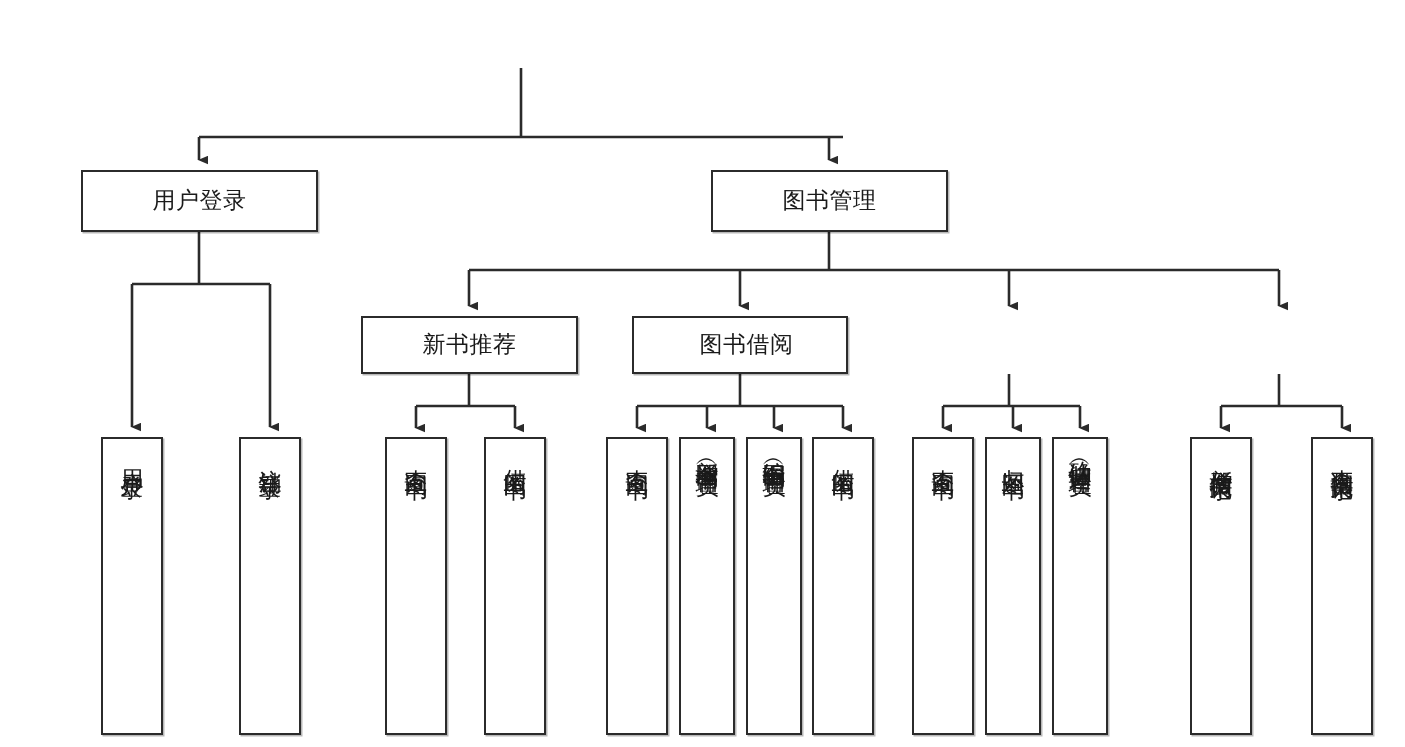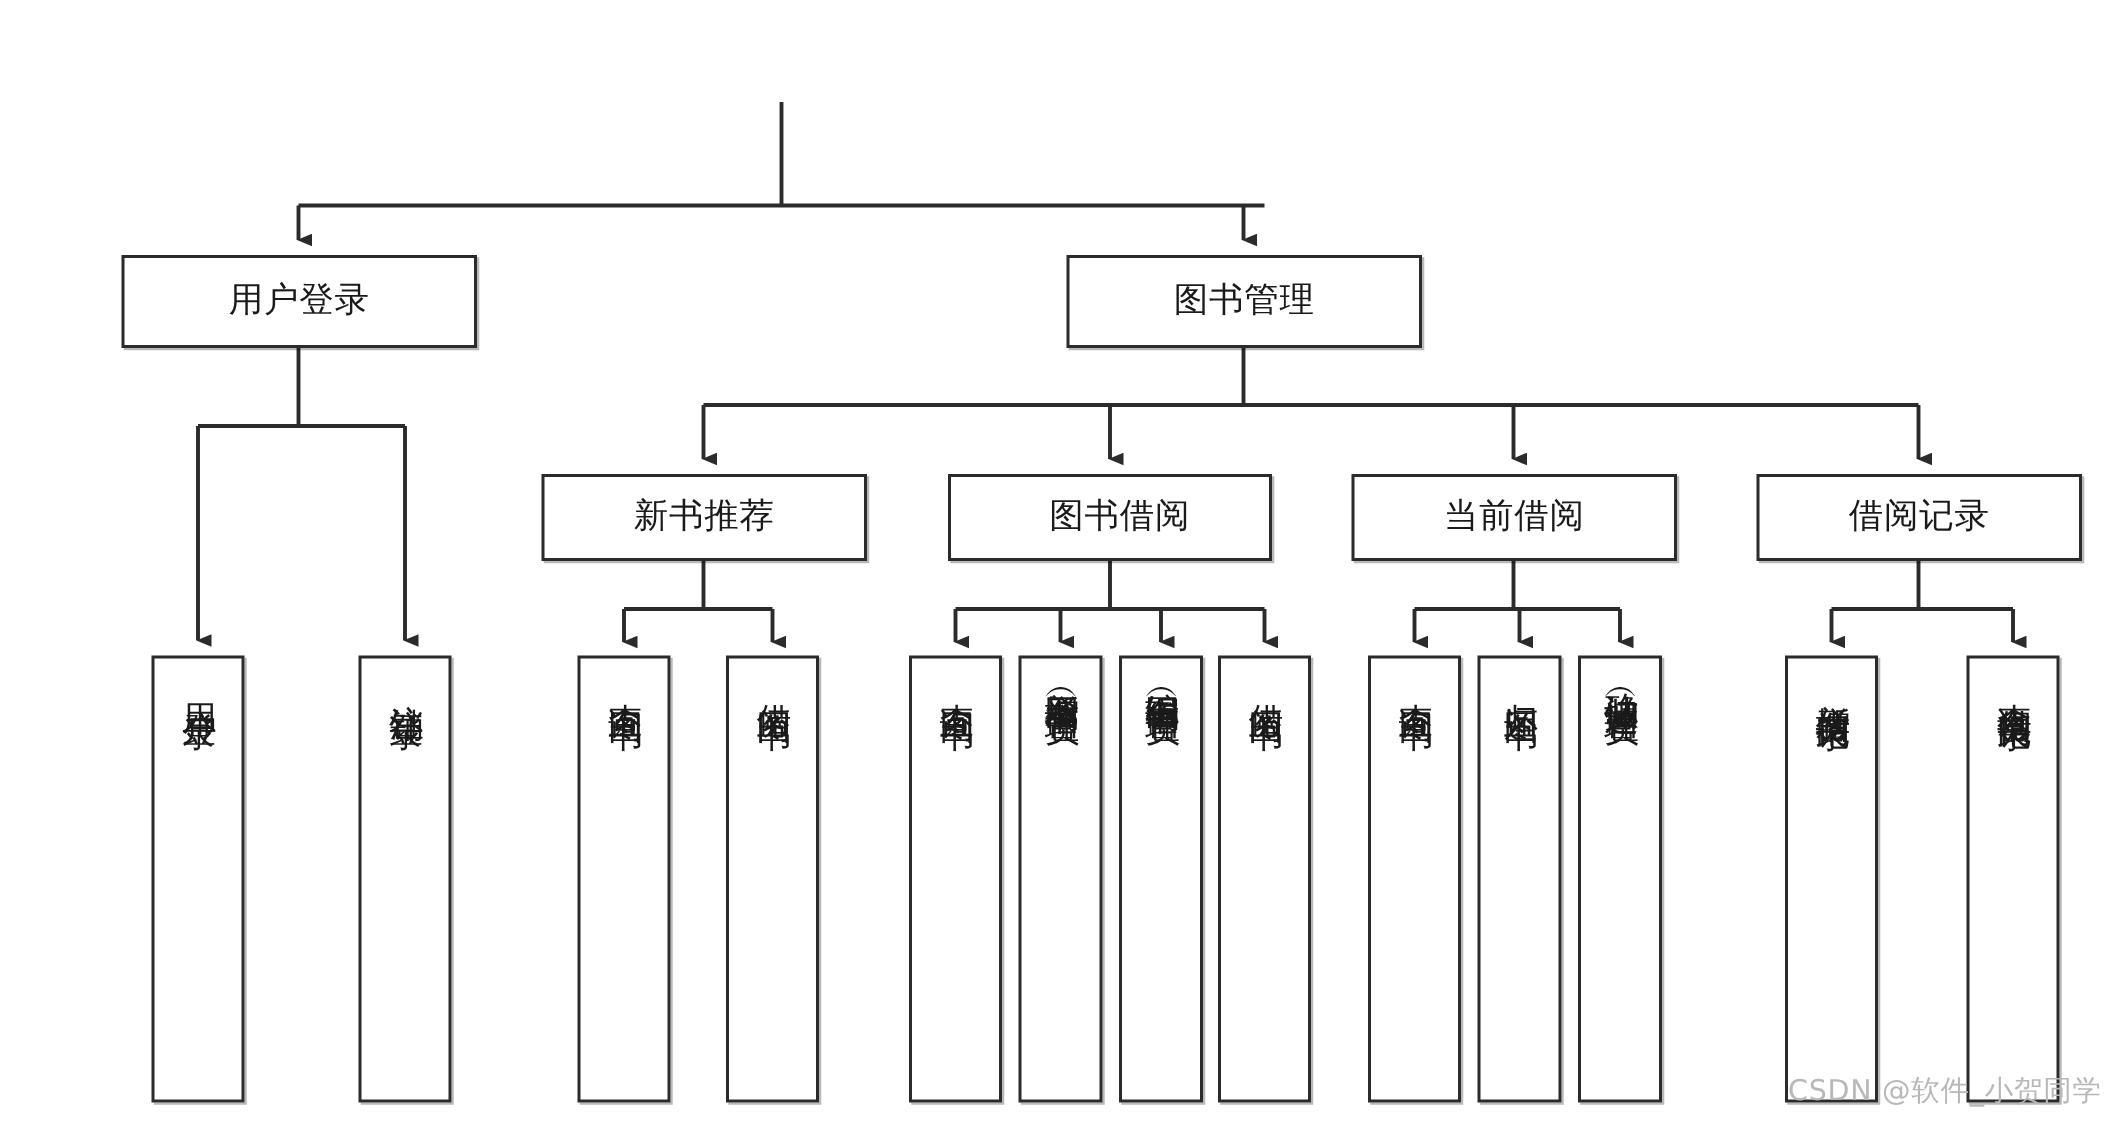--- a/index.html
+++ b/index.html
@@ -149,27 +149,21 @@
   </div>
 
   <div class="node horiz" style="left: 361px; top: 316px; width: 217px; height: 58px;">
     <span class="node-label">新书推荐</span>
   </div>
 
   <div class="node horiz" style="left: 632px; top: 316px; width: 216px; height: 58px; padding-left: 13px;">
     <span class="node-label">图书借阅</span>
   </div>
 
-  <div class="node horiz" style="left: 901px; top: 316px; width: 217px; height: 58px;">
-    <span class="node-label">当前借阅</span>
-  </div>
-
-  <div class="node horiz" style="left: 1171px; top: 316px; width: 217px; height: 58px;">
-    <span class="node-label">借阅记录</span>
-  </div>
+
 
   <div class="node vert" style="left: 101px; top: 437px; width: 62px; height: 298px;">
     <span class="node-label">用户登录</span>
   </div>
 
   <div class="node vert" style="left: 239px; top: 437px; width: 62px; height: 298px;">
     <span class="node-label">注销登录</span>
   </div>
 
   <div class="node vert" style="left: 385px; top: 437px; width: 62px; height: 298px;">
@@ -209,15 +203,14 @@
   </div>
 
   <div class="node vert tall" style="left: 1190px; top: 437px; width: 62px; height: 298px;">
     <span class="node-label">新增借阅记录</span>
   </div>
 
   <div class="node vert tall" style="left: 1311px; top: 437px; width: 62px; height: 298px;">
     <span class="node-label">查询借阅记录</span>
   </div>
 
-  <div id="watermark">CSDN @软件_小贺同学</div>
 
 </div>
 
 </body></html>

